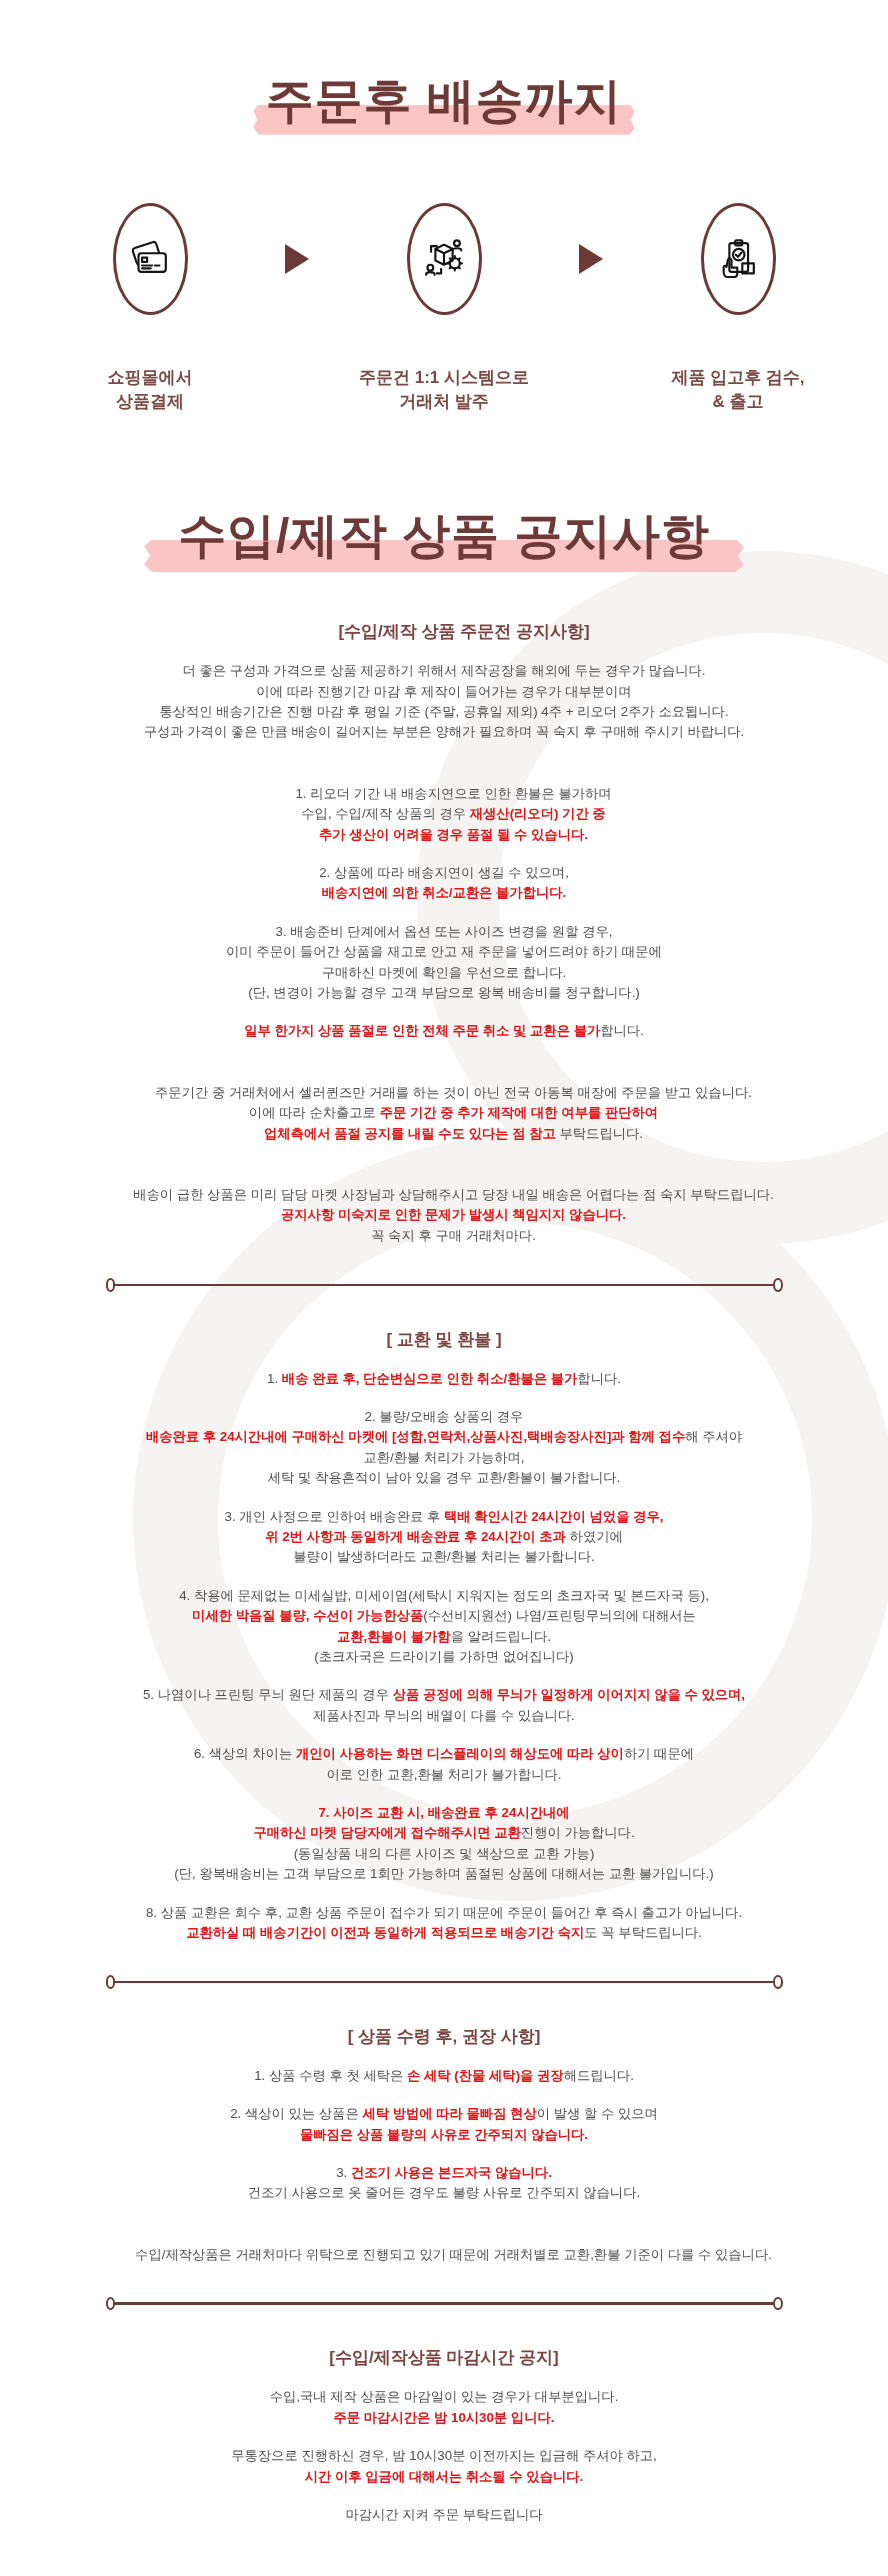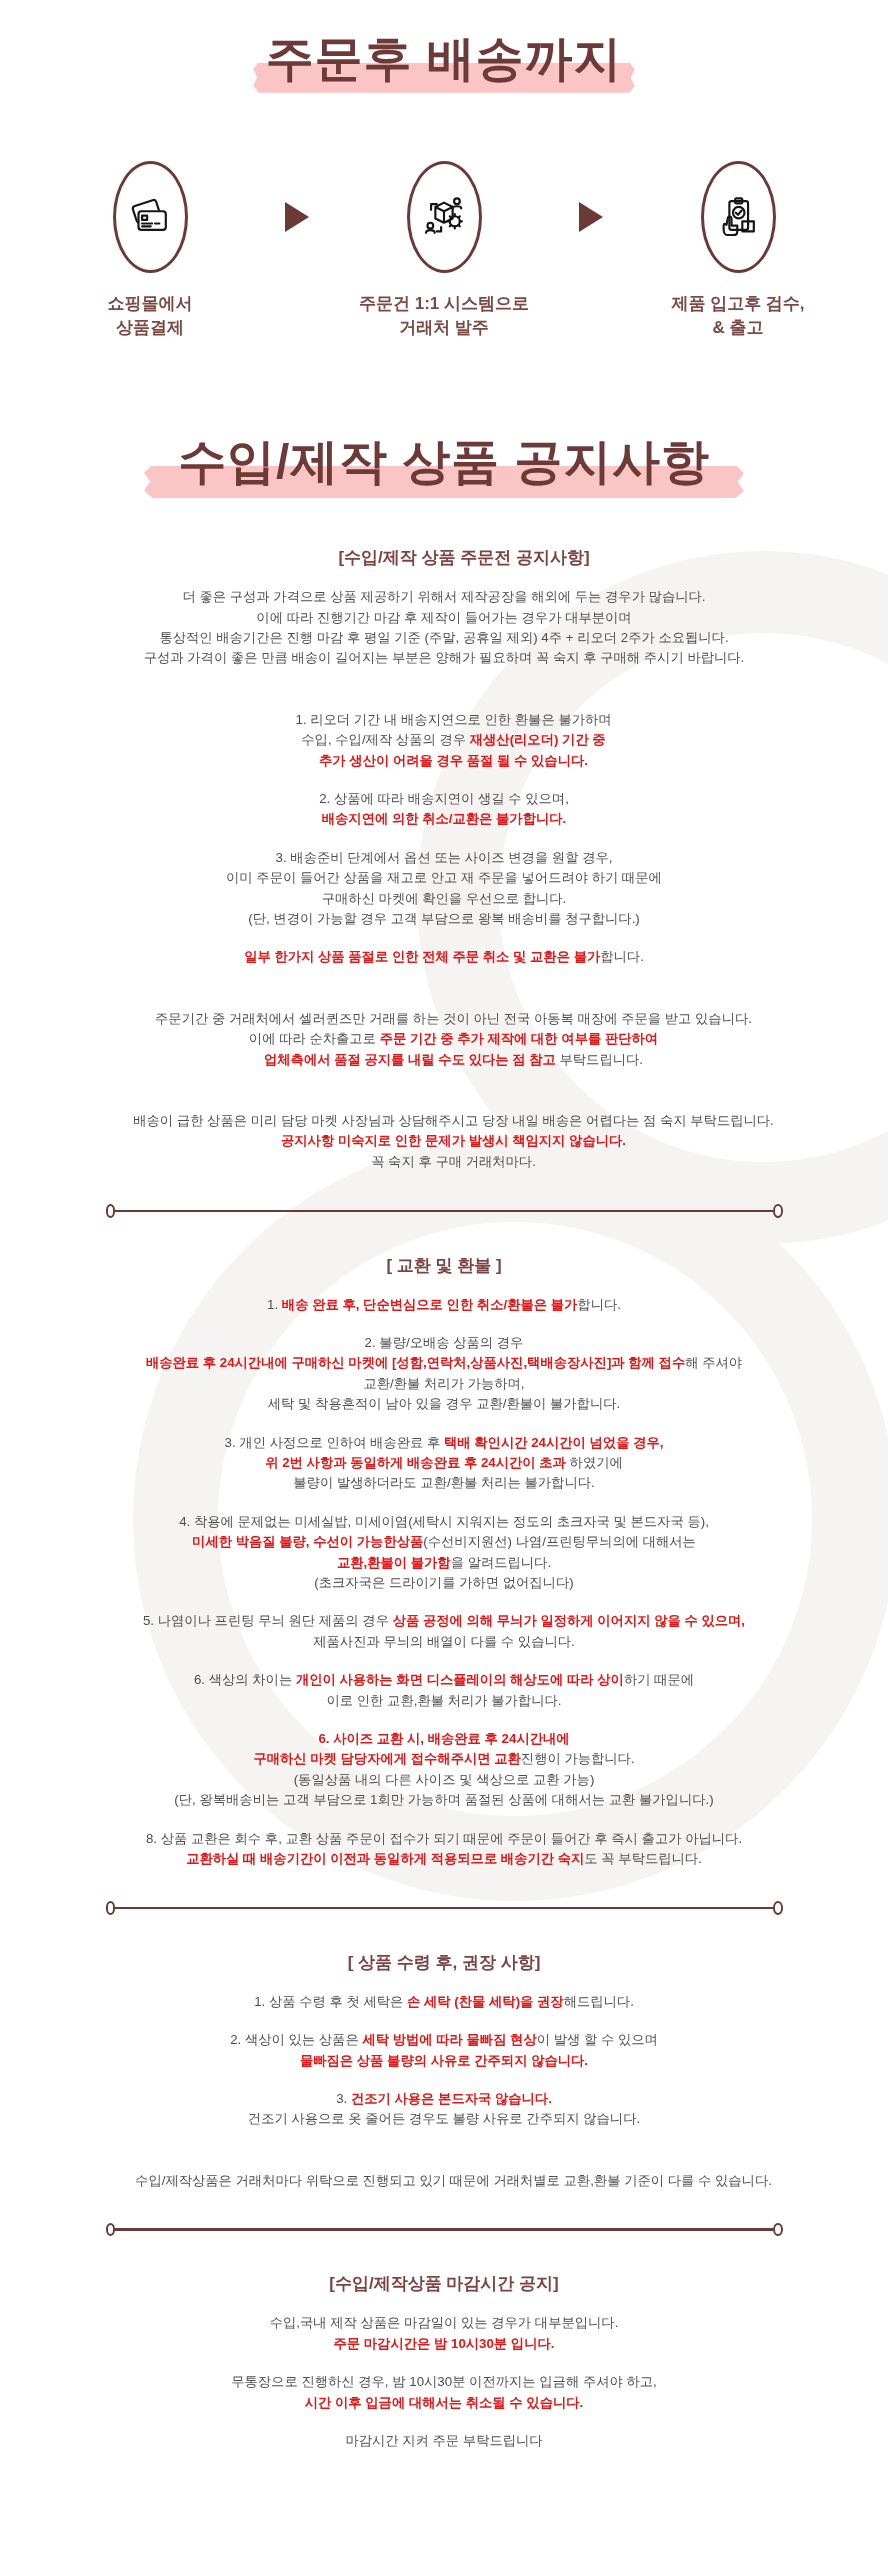--- a/index.html
+++ b/index.html
@@ -13,27 +13,27 @@
   .wm2 { left:133px; top:1137px; width:764px; height:764px; border-width:85px; }
 
   .content { position:relative; z-index:1; }
 
   
   .title-wrap { text-align:center; }
   .big-title { position:relative; display:inline-block; font-size:48px; font-weight:700; color:#6e3a37; letter-spacing:0.9px; line-height:1.1; }
   .big-title .band { position:absolute; left:-12.4px; right:-12.4px; bottom:-7px; height:30px; background:#fbc5c5; z-index:0;
     clip-path:polygon(1.2% 0%, 98.8% 0%, 100% 22%, 99% 50%, 100% 78%, 98.6% 100%, 1.4% 100%, 0% 76%, 1% 48%, 0% 20%); }
   .big-title .t { position:relative; z-index:1; }
-  .title1 { padding-top:33px; }
+  .title1 { padding-top:75px; }
   .title2 { margin-top:96px; }
   .title2 .band { left:-34px; right:-34px; bottom:-9px; height:32px; }
 
   
   .steps { margin-top:75px; display:flex; justify-content:center; align-items:flex-start; gap:30px; }
-  .step { width:210px; display:flex; flex-direction:column; align-items:center; }
+  .step { width:210px; display:flex; flex-direction:column; align-items:center;gap:32px; }
   .oval { width:75px; height:112px; border:3.6px solid #6b3a36; border-radius:50%; display:flex; align-items:center; justify-content:center; background:#fff; }
   .oval svg { width:46px; height:46px; stroke:#151515; fill:none; stroke-width:3; stroke-linecap:round; stroke-linejoin:round; }
   .step-label { margin-top:19.5px; text-align:center; font-size:17px; font-weight:700; color:#7c4a45; line-height:24px; }
   .arrow { width:0; height:0; margin-top:41px; border-left:24px solid #6b3a35; border-top:15px solid transparent; border-bottom:15px solid transparent; }
 
   
   .notice-body { margin-top:57px; text-align:center; font-size:13.3px; color:#4e4e4e; }
   .sec-heading { margin-top:36px; font-size:17px; font-weight:700; color:#7c4440; line-height:23px; }
   .sec-heading:first-child { margin-top:0;padding-left:40px; }
   .para { margin-top:18px; }
@@ -192,21 +192,21 @@
         </div>
         <div class="para">
           <div class="line"><span class="gray">5. 나염이나 프린팅 무늬 원단 제품의 경우 </span><span class="red">상품 공정에 의해 무늬가 일정하게 이어지지 않을 수 있으며,</span></div>
           <div class="line"><span class="gray">제품사진과 무늬의 배열이 다를 수 있습니다.</span></div>
         </div>
         <div class="para">
           <div class="line"><span class="gray">6. 색상의 차이는 </span><span class="red">개인이 사용하는 화면 디스플레이의 해상도에 따라 상이</span><span class="gray">하기 때문에</span></div>
           <div class="line"><span class="gray">이로 인한 교환,환불 처리가 불가합니다.</span></div>
         </div>
         <div class="para">
-          <div class="line"><span class="red">6. 사이즈 교환 시, 배송완료 후 24시간내에</span></div>
+          <div class="line"><span class="red">7. 사이즈 교환 시, 배송완료 후 24시간내에</span></div>
           <div class="line"><span class="red">구매하신 마켓 담당자에게 접수해주시면 교환</span><span class="gray">진행이 가능합니다.</span></div>
           <div class="line"><span class="gray">(동일상품 내의 다른 사이즈 및 색상으로 교환 가능)</span></div>
           <div class="line"><span class="gray">(단, 왕복배송비는 고객 부담으로 1회만 가능하며 품절된 상품에 대해서는 교환 불가입니다.)</span></div>
         </div>
         <div class="para">
           <div class="line"><span class="gray">8. 상품 교환은 회수 후, 교환 상품 주문이 접수가 되기 때문에 주문이 들어간 후 즉시 출고가 아닙니다.</span></div>
           <div class="line"><span class="red">교환하실 때 배송기간이 이전과 동일하게 적용되므로 배송기간 숙지</span><span class="gray">도 꼭 부탁드립니다.</span></div>
         </div>
         <div class="divider">
           <span class="ring"></span>

